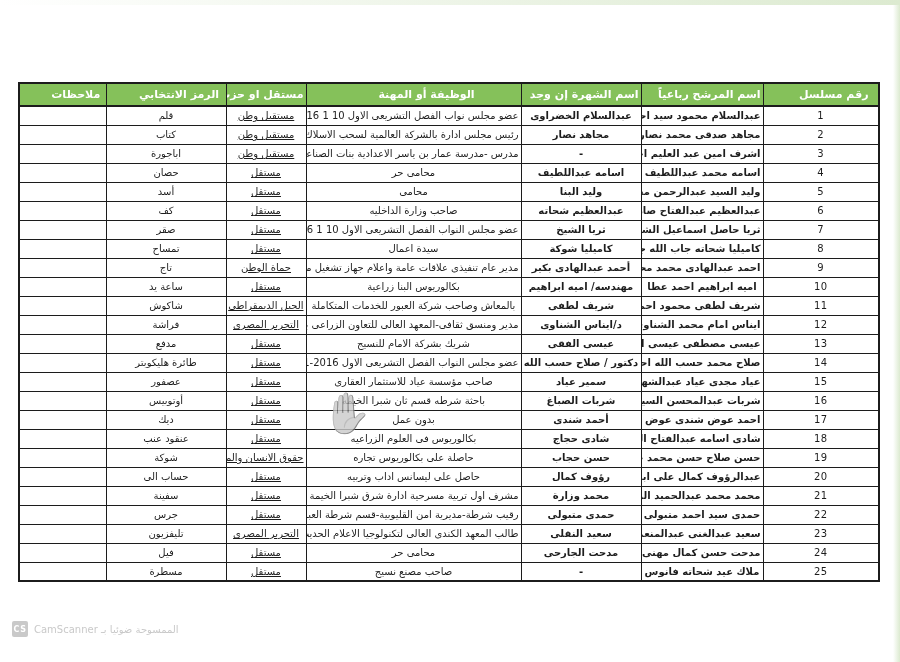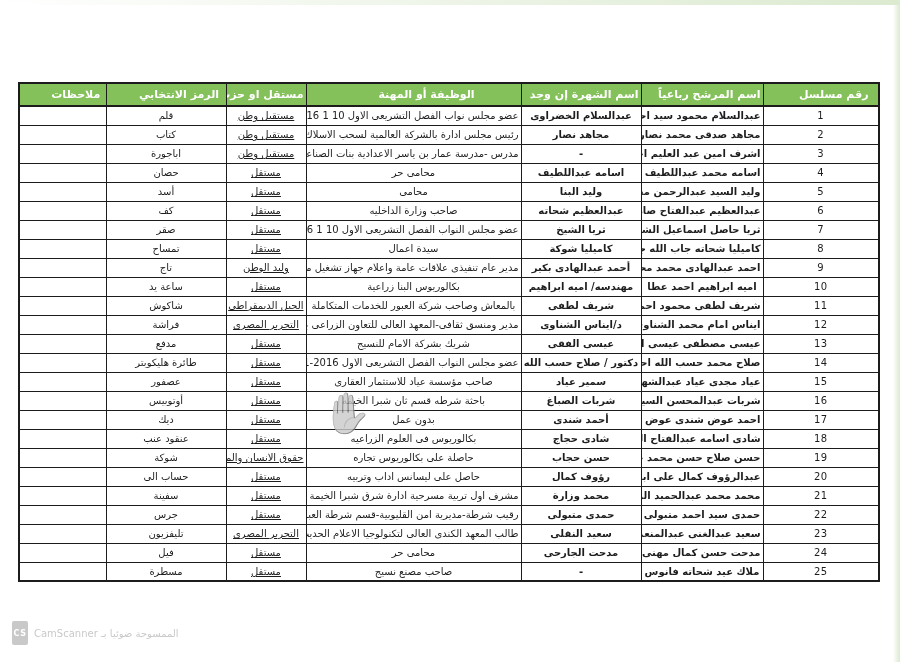--- a/index.html
+++ b/index.html
@@ -90,21 +90,21 @@
     position:absolute;left:24%;top:-2px;
     font-size:40px;color:#4a4a4a;opacity:.8;
     filter:grayscale(1);
   }
   .camscanner-footer{
     position:absolute;left:12px;top:621px;
     display:flex;align-items:center;gap:6px;
     color:var(--scan-gray);
   }
   .cs-logo{
-    width:16px;height:24px;border-radius:2px;
+    width:16px;height:16px;border-radius:2px;
     background:var(--scan-gray);
     color:#fff;font-size:8px;font-weight:bold;
     display:flex;align-items:center;justify-content:center;
     letter-spacing:.5px;
   }
   .cs-text{font-size:10px;direction:rtl;unicode-bidi:plaintext;}
 </style>
 </head>
 <body>
 
@@ -205,21 +205,21 @@
         <td class="col-profession">سيدة اعمال</td>
         <td class="col-party">مستقل</td>
         <td class="col-symbol">تمساح</td>
         <td class="col-notes"></td>
       </tr>
       <tr>
         <td class="col-serial">9</td>
         <td class="col-full_name">احمد عبدالهادى محمد محمد بكير</td>
         <td class="col-known_as">أحمد عبدالهادى بكير</td>
         <td class="col-profession">مدير عام تنفيذى علاقات عامة واعلام جهاز تشغيل مترو الانفاق</td>
-        <td class="col-party">وليد الوطن</td>
+        <td class="col-party">حماة الوطن</td>
         <td class="col-symbol">تاج</td>
         <td class="col-notes"></td>
       </tr>
       <tr>
         <td class="col-serial">10</td>
         <td class="col-full_name">اميه ابراهيم احمد عطا</td>
         <td class="col-known_as">مهندسه/ اميه ابراهيم</td>
         <td class="col-profession">بكالوريوس البنا زراعية</td>
         <td class="col-party">مستقل</td>
         <td class="col-symbol">ساعة يد</td>

